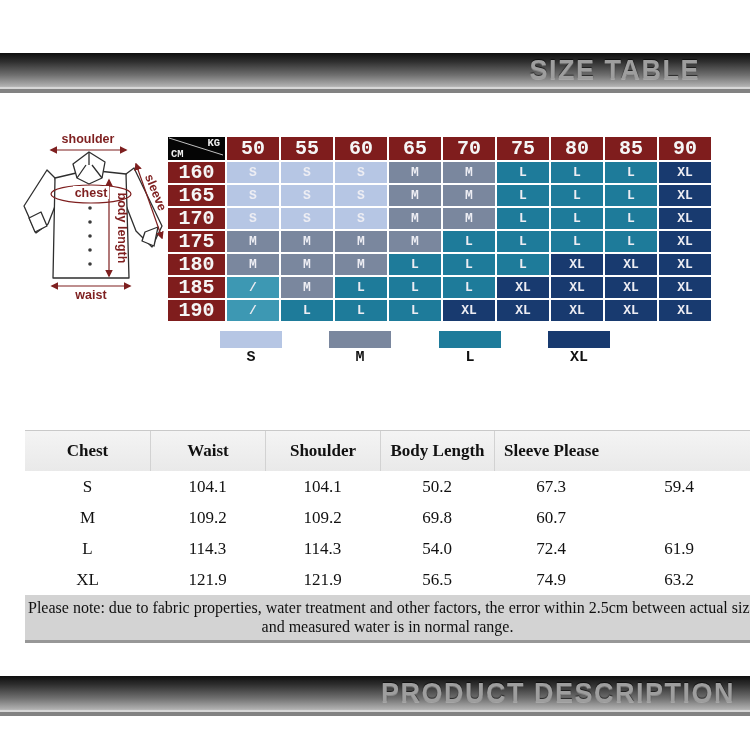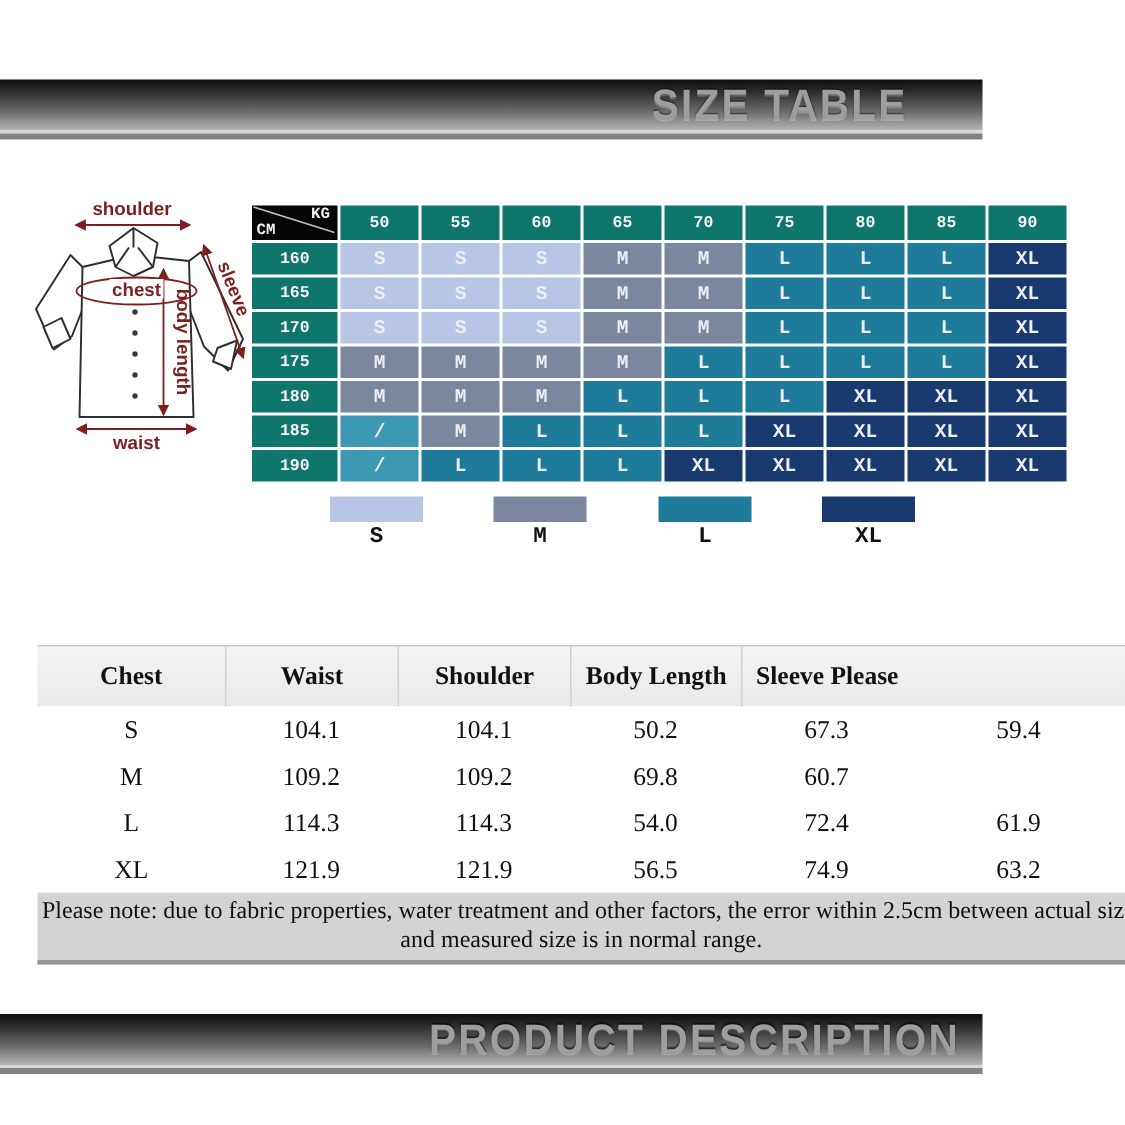--- a/index.html
+++ b/index.html
@@ -1,21 +1,21 @@
 <!DOCTYPE html>
 <html><head>
 <meta charset="utf-8">
 <style>
   html,body{margin:0;padding:0;}
   body{
     width:750px;height:750px;position:relative;overflow:hidden;
     background:#ffffff;font-family:"Liberation Sans",sans-serif;
   }
   
-  .banner{position:absolute;left:0;width:655px;}
+  .banner{position:absolute;left:0;width:750px;}
   .banner-grad{
     height:34px;display:flex;align-items:center;justify-content:flex-end;
     background:linear-gradient(180deg,#0e0e0e 0%,#2e2e2e 25%,#6f6f6f 65%,#adadad 96%,#b9b9b9 100%);
   }
   .banner-grad span{
     font-family:"Liberation Sans",sans-serif;font-weight:bold;font-size:27px;
     letter-spacing:1.5px;color:#9e9e9e;
     text-shadow:0 -1px 1px rgba(0,0,0,.65),0 1px 0 rgba(255,255,255,.25);
     transform:scaleY(1.05);
   }
@@ -29,21 +29,21 @@
   #matrix{
     position:absolute;left:168px;top:137px;
     display:grid;grid-template-columns:57px repeat(9,52px);
     grid-template-rows:23px repeat(7,21px);gap:2px;
   }
   .mcell{
     display:flex;align-items:center;justify-content:center;
     font-family:"Liberation Mono","DejaVu Sans Mono",monospace;font-weight:bold;
     color:#ededf3;
   }
-  .mhead{background:#0f766e;color:#f5f5f5;font-size:11px;}
+  .mhead{background:#7f1d1d;color:#f5f5f5;font-size:20px;}
   .mletter{font-size:13px;}
   .mcorner{position:relative;background:#050505;}
   .mcorner svg{position:absolute;left:0;top:0;}
   .mcorner .kg{position:absolute;right:5px;top:0px;font-size:10.5px;color:#f0f0f0;
     font-family:"Liberation Mono","DejaVu Sans Mono",monospace;font-weight:bold;}
   .mcorner .cm{position:absolute;left:3px;bottom:0px;font-size:10.5px;color:#f0f0f0;
     font-family:"Liberation Mono","DejaVu Sans Mono",monospace;font-weight:bold;}
   
   #legend{position:absolute;left:168px;top:331px;width:543px;height:36px;}
   .lgitem{position:absolute;width:62px;text-align:center;}
@@ -263,21 +263,21 @@
         <div class="tcell">XL</div>
         <div class="tcell">121.9</div>
         <div class="tcell">121.9</div>
         <div class="tcell">56.5</div>
         <div class="tcell">74.9</div>
         <div class="tcell">63.2</div>
       </div>
     </div>
   <div id="note">
     <div class="n1">Please note: due to fabric properties, water treatment and other factors, the error within 2.5cm between actual size</div>
-    <div class="n2">and measured size is in normal range.</div>
+    <div class="n2">and measured water is in normal range.</div>
   </div>
 </div>
 
 <div class="banner" style="top:676px">
   <div class="banner-grad pad-bot">
     <span>PRODUCT DESCRIPTION</span>
   </div>
   <div class="banner-line-light"></div>
   <div class="banner-line-dark"></div>
 </div>

